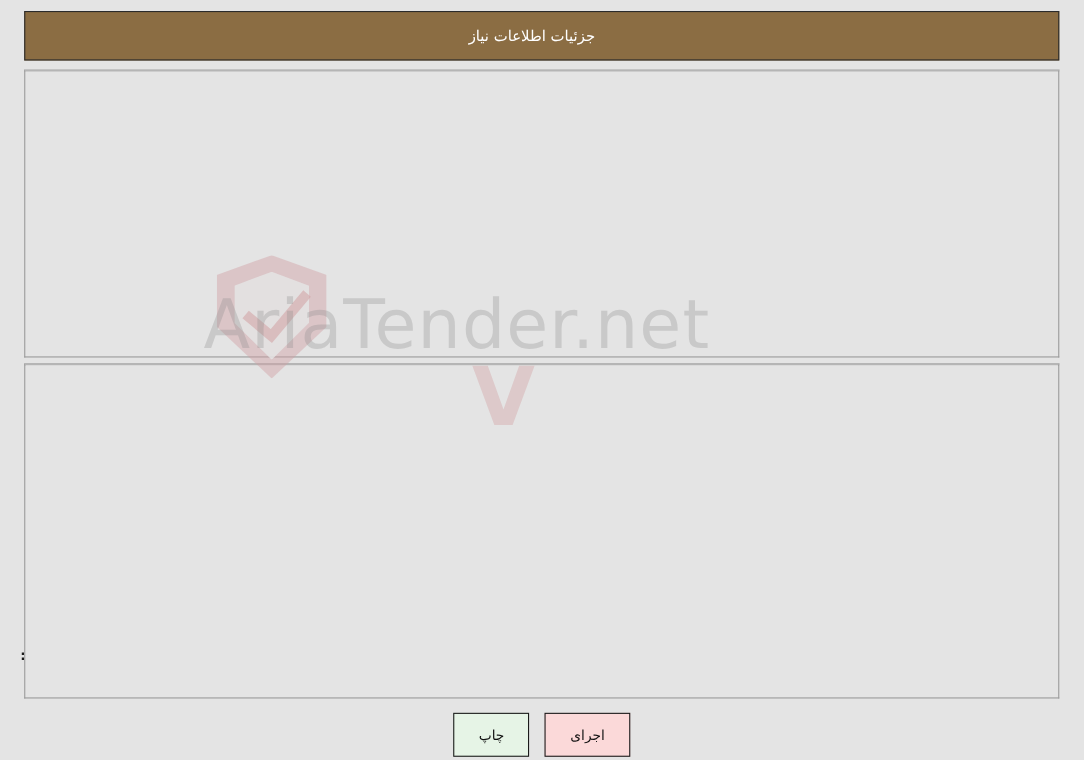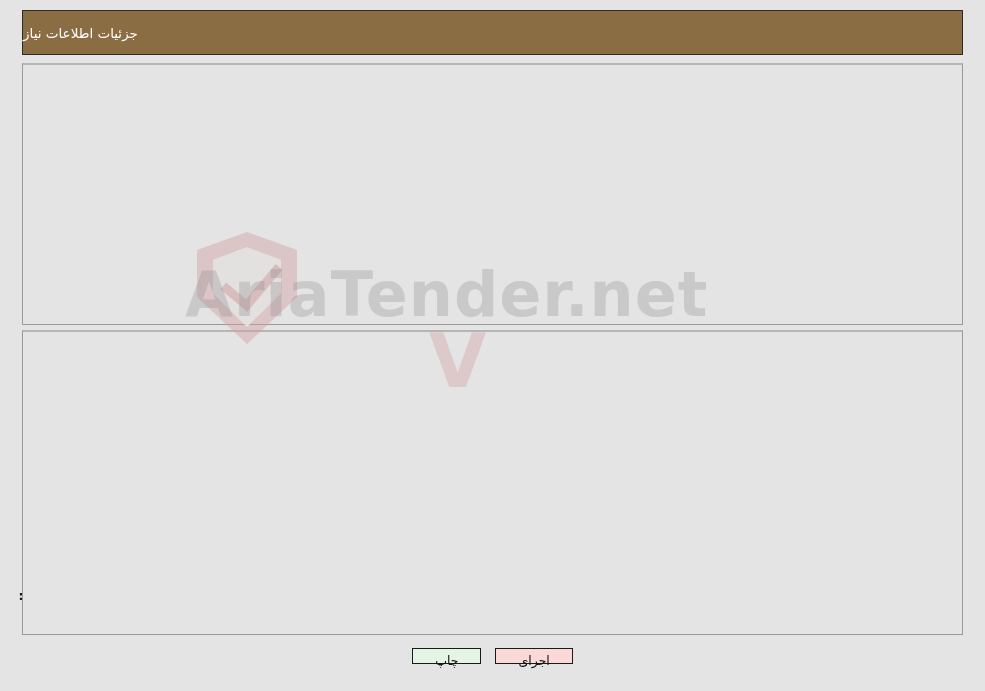--- a/index.html
+++ b/index.html
@@ -23,21 +23,21 @@
     width: 985px; height: 691px;
     pointer-events: none;
     z-index: 5;
     opacity: 1;
   }
   .wm-text {
     position: absolute;
     left: 185px;
     top: 258px;
     font-size: 62px;
-    font-weight: bold;
+    font-weight: normal;
     letter-spacing: 1px;
     color: rgba(140,140,140,0.30);
     font-family: "DejaVu Sans", "Liberation Sans", sans-serif;
     direction: ltr;
     white-space: nowrap;
   }
   .wm-shield {
     position: absolute;
     left: 197px;
     top: 232px;
@@ -82,21 +82,21 @@
     top: 10px;
     width: 941px;
     height: 45px;
     background: #8b6d43;
     border: 1px solid #2b2b2b;
     box-sizing: border-box;
     color: #ffffff;
     font-size: 13.5px;
     display: flex;
     align-items: center;
-    justify-content: flex-end;
+    justify-content: center;
     padding-right: 18px;
     box-sizing: border-box;
     z-index: 2;
   }
 
   
   .panel {
     position: absolute;
     left: 22px;
     top: 63px;
@@ -243,21 +243,21 @@
     gap: 14px;
     z-index: 3;
   }
   .btn {
     border: 1px solid #1a1a1a;
     font-size: 12.5px;
     color: #111;
     padding: 3px 22px;
     cursor: pointer;
     box-sizing: border-box;
-    height: 16px;
+    height: 40px;
     line-height: 17px;
     text-align: center;
     font-family: inherit;
   }
   .btn-print { background: #e6f4e6; }
   .btn-back  { background: #fbd9d9; }
 </style>
 </head>
 <body>
 

